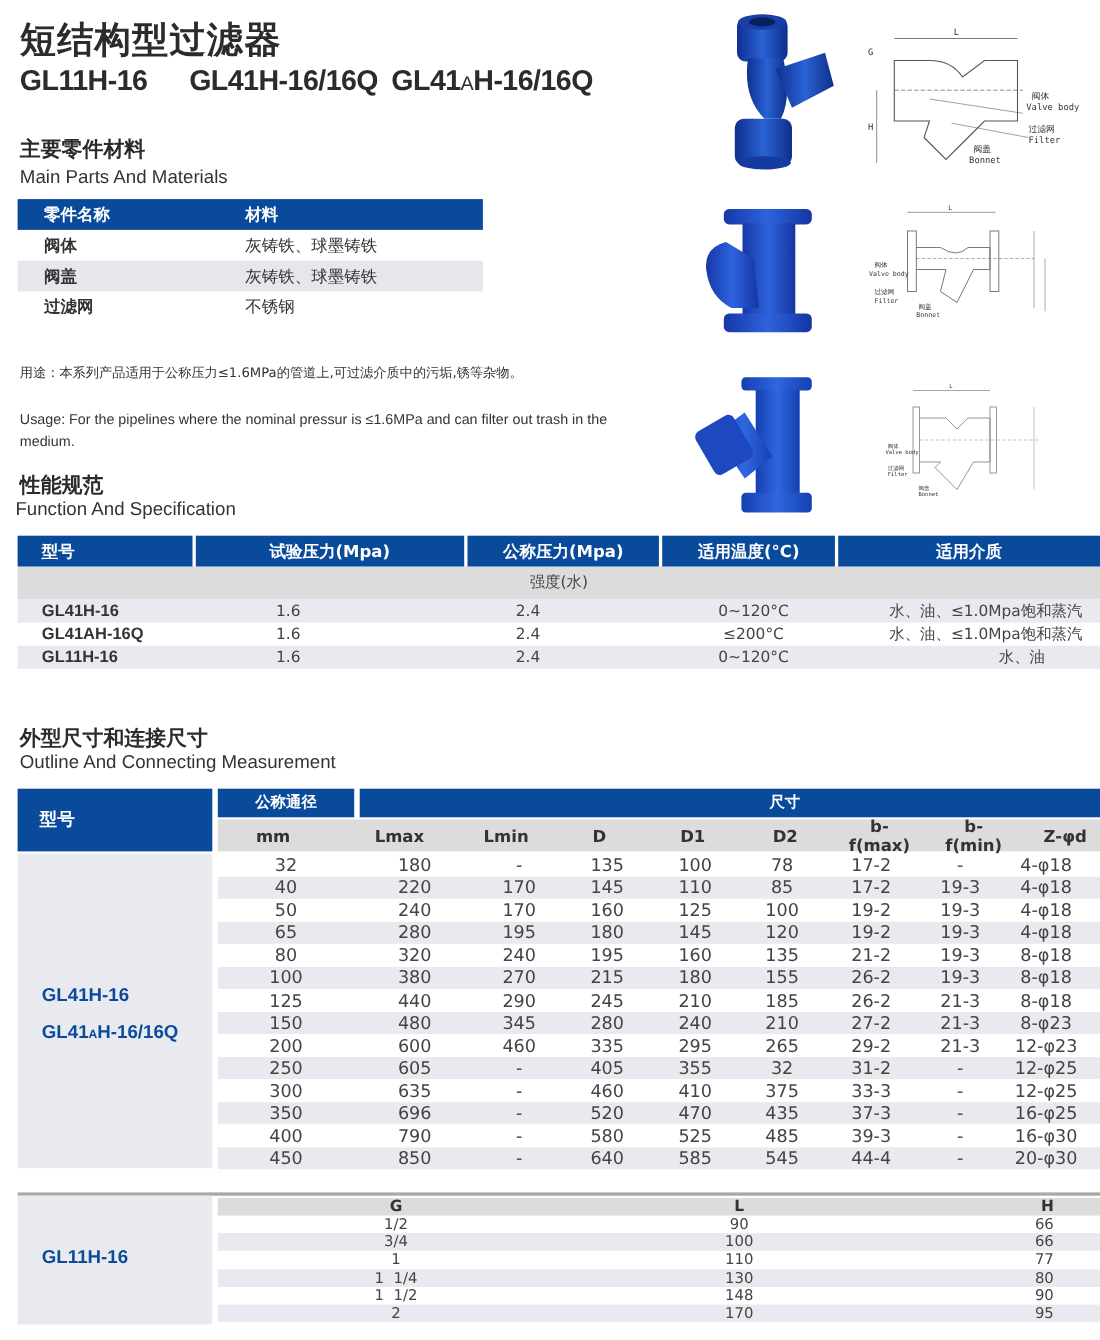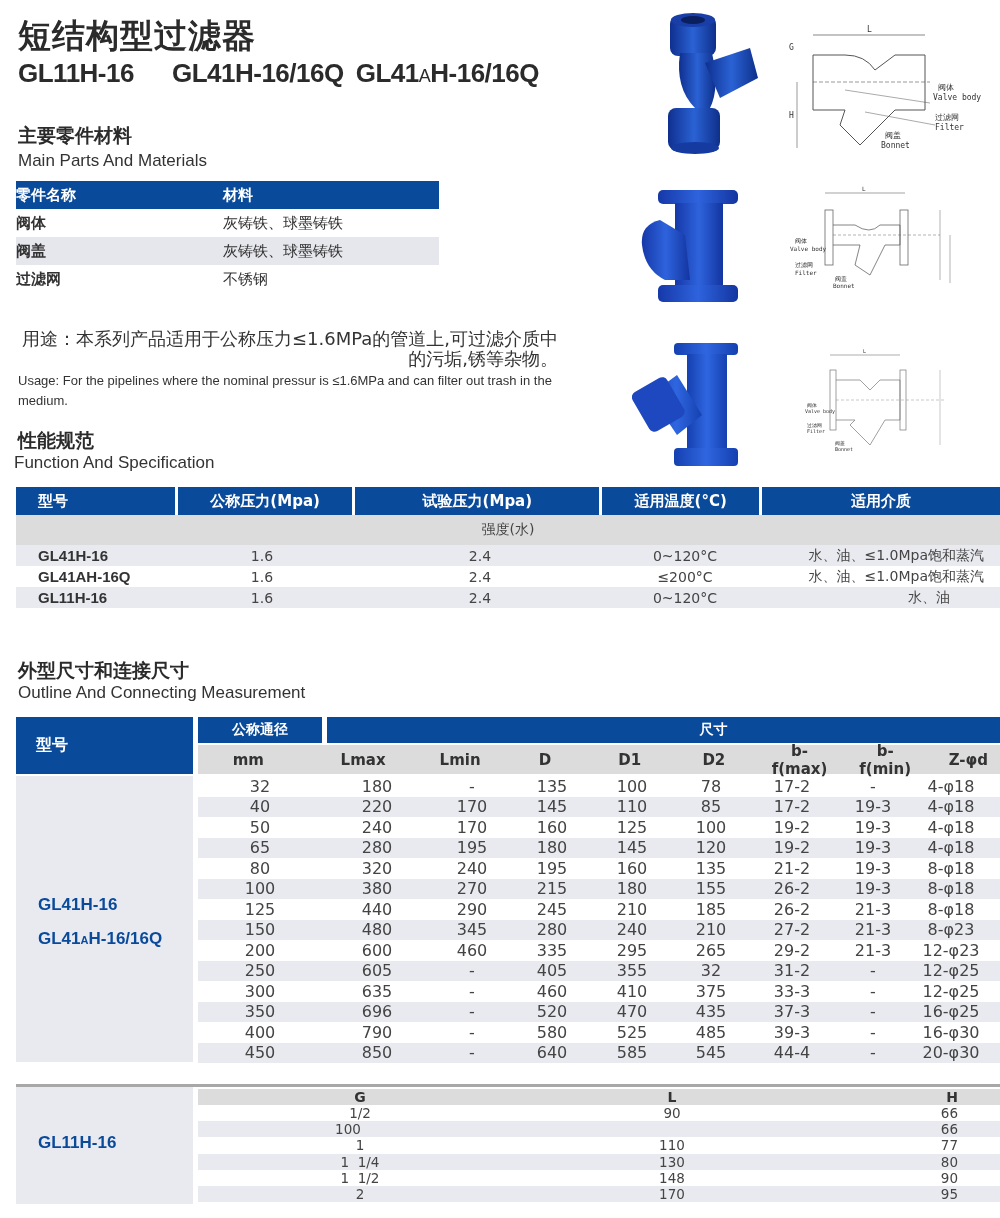--- a/index.html
+++ b/index.html
@@ -11,25 +11,25 @@
   .title-models span.sp2 { display: inline-block; width: 12px; }
   .sub-a { font-size: 18px; font-weight: normal; }
   .sec-cn { font-size: 19px; font-weight: bold; color: #2b2b2b; }
   .sec-en { font-size: 17px; color: #333; font-family: "Liberation Sans", sans-serif; }
 
   
   .mat { left: 16px; top: 181px; width: 423px; font-size: 15px; }
   .mat .row { display: flex; height: 28px; align-items: center; }
   .mat .row.hd { background: #0a4a9b; color: #fff; font-weight: bold; }
   .mat .row.alt { background: #e6e7ec; }
-  .mat .c1 { width: 207px; font-weight: bold; color: #333; }
+  .mat .c1 { width: 207px; padding-left: 24px; font-weight: bold; color: #333; }
   .mat .row.hd .c1 { color: #fff; }
   .mat .c2 { flex: 1; }
 
-  .usage { left: 18px; top: 329px; width: 540px; font-size: 18px; line-height: 20px; color: #333; text-align: right; }
+  .usage { left: 18px; top: 329px; width: 540px; font-size: 12px; line-height: 20px; color: #333; }
   .usage-en { left: 18px; top: 371px; width: 540px; font-size: 13px; line-height: 20px; color: #333; font-family: "Liberation Sans", sans-serif; }
 
   
   .spec { left: 16px; top: 487px; width: 984px; font-size: 14px; }
   .spec .hd { display: flex; height: 28px; }
   .spec .hd div { background: #0a4a9b; color: #fff; font-weight: bold; display: flex; align-items: center; justify-content: center; margin-right: 3px; font-size: 15px; }
   .spec .hd div:last-child { margin-right: 0; }
   .spec .sub { height: 30px; background: #dcdcdc; display: flex; align-items: center; justify-content: center; color: #444; }
   .spec .row { display: flex; height: 21px; align-items: center; }
   .spec .row.alt { background: #e9eaef; }
@@ -201,22 +201,22 @@
   <text x="30" y="100" fill="#333" stroke="none">阀盖</text>
   <text x="30" y="106" fill="#333" stroke="none">Bonnet</text>
 </svg>
 
 <div class="abs sec-cn" style="left:18px;top:428px;">性能规范</div>
 <div class="abs sec-en" style="left:14px;top:453px;">Function And Specification</div>
 
 <div class="abs spec">
   <div class="hd">
     <div style="width:160px;justify-content:flex-start;padding-left:22px;">型号</div>
+    <div style="width:246px;">试验压力(Mpa)</div>
     <div style="width:176px;">公称压力(Mpa)</div>
-    <div style="width:246px;">试验压力(Mpa)</div>
     <div style="width:158px;text-align:right;">适用温度(°C)</div>
     <div style="width:240px;">适用介质</div>
   </div>
   <div class="sub">强度(水)</div>
   <div class="row alt">
     <div class="m" style="width:163px;">GL41H-16</div>
     <div style="width:166px;">1.6</div>
     <div style="width:270px;">2.4</div>
     <div style="width:140px;">0~120°C</div>
     <div class="med" style="flex:1;">水、油、≤1.0Mpa饱和蒸汽</div>
@@ -425,20 +425,21 @@
   <div class="g-c2">L</div>
   <div class="g-c3">H</div>
 </div>
 <div class="abs g-body" id="g-body">
     <div class="row">
       <div class="g-c1" style="white-space: pre;">1/2</div>
       <div class="g-c2" style="white-space: pre;">90</div>
       <div class="g-c3" style="white-space: pre;">66</div>
     </div>
     <div class="row alt">
+      <div class="g-c1" style="white-space: pre;">3/4</div>
       <div class="g-c2" style="white-space: pre;">100</div>
       <div class="g-c3" style="white-space: pre;">66</div>
     </div>
     <div class="row">
       <div class="g-c1" style="white-space: pre;">1</div>
       <div class="g-c2" style="white-space: pre;">110</div>
       <div class="g-c3" style="white-space: pre;">77</div>
     </div>
     <div class="row alt">
       <div class="g-c1" style="white-space: pre;">1  1/4</div>

